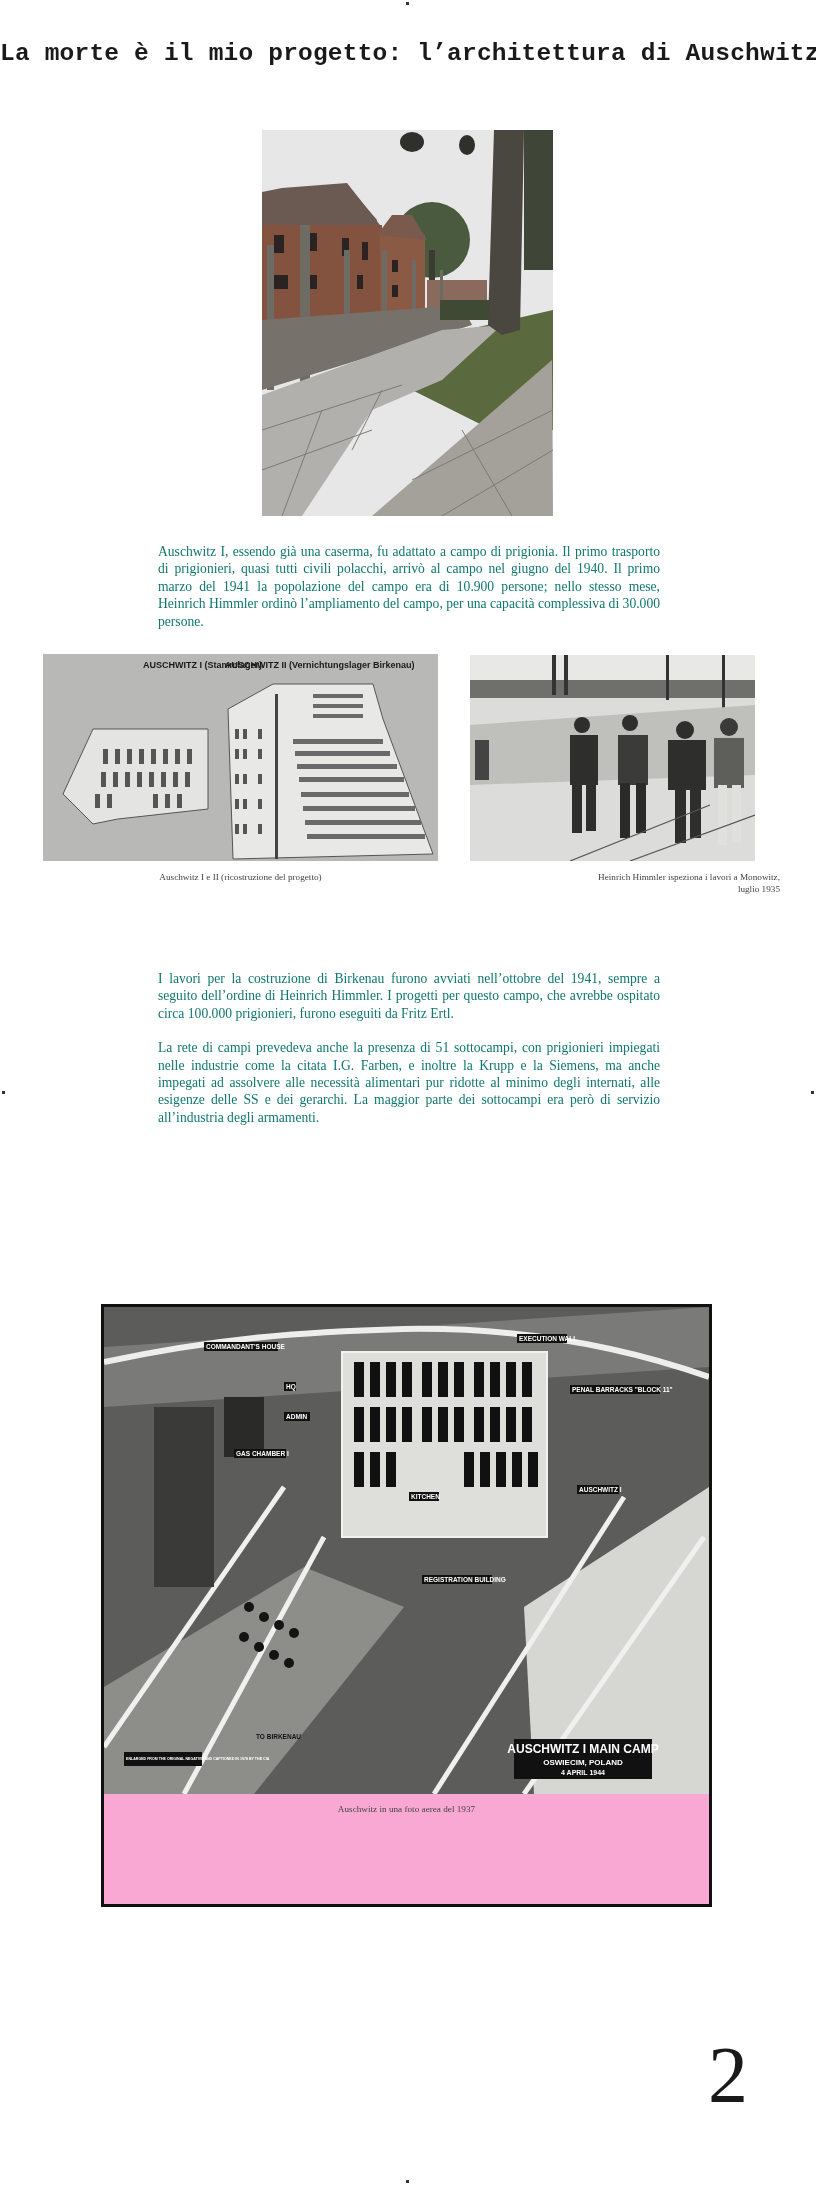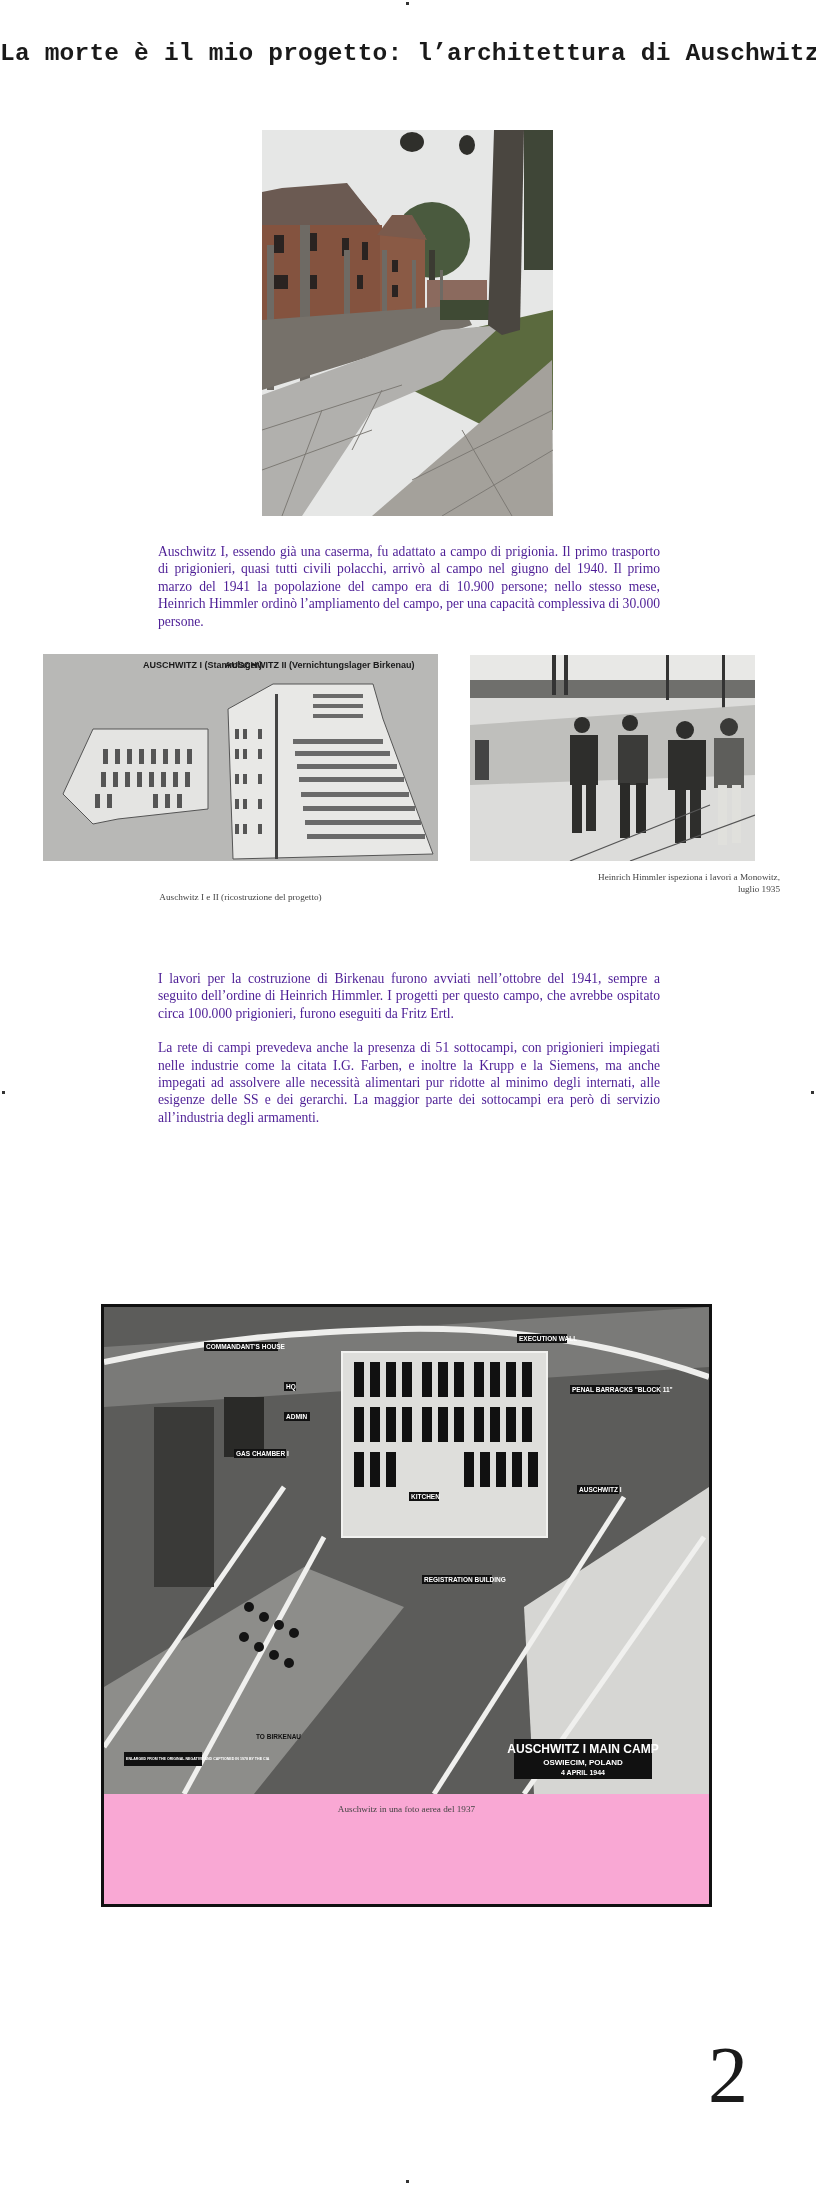--- a/index.html
+++ b/index.html
@@ -1,20 +1,20 @@
 <!DOCTYPE html>
 <html><head>
 <meta charset="utf-8">
 <style>
   html, body { margin: 0; padding: 0; background: #ffffff; }
   body { width: 816px; height: 2185px; position: relative; overflow: hidden; font-family: "Liberation Serif", serif; color: #222; }
   .mark { position: absolute; width: 3px; height: 3px; background: #333; }
   .title { position: absolute; left: 0; width: 816px; top: 40px; text-align: center; font-family: "Liberation Mono", monospace; font-size: 24.5px; color: #1a1a1a; letter-spacing: 0.2px; white-space: nowrap; }
   .photo { position: absolute; overflow: hidden; }
-  .para { position: absolute; left: 158px; width: 502px; font-size: 13.6px; line-height: 17.4px; color: #4c1d95; text-align: justify; }
+  .para { position: absolute; left: 158px; width: 502px; font-size: 13.6px; line-height: 17.4px; color: #0f766e; text-align: justify; }
   .para p { margin: 0; }
   .caption { position: absolute; font-size: 9.2px; color: #444; text-align: center; line-height: 12px; }
   .pagenum { position: absolute; left: 708px; top: 2030px; font-size: 80px; font-family: "Liberation Serif", serif; color: #1a1a1a; }
   svg { display: block; }
   .label-box { font-family: "Liberation Sans", sans-serif; font-weight: bold; }
 </style>
 </head>
 <body>
 
 <div class="mark" style="left:406px;top:2px;"></div>
@@ -148,21 +148,21 @@
         <rect x="260" y="152" width="112" height="5"></rect>
       <rect x="262" y="166" width="116" height="5"></rect>
         <rect x="264" y="180" width="118" height="5"></rect>
       <rect x="270" y="40" width="50" height="4"></rect>
         <rect x="270" y="50" width="50" height="4"></rect>
         <rect x="270" y="60" width="50" height="4"></rect>
     </g>
     <rect x="232" y="40" width="3" height="165" fill="#444"></rect>
   </svg>
 </div>
-<div class="caption" style="left:43px;top:891px;width:395px;">Auschwitz I e II (ricostruzione del progetto)</div>
+<div class="caption" style="left:43px;top:871px;width:395px;">Auschwitz I e II (ricostruzione del progetto)</div>
 
 <div class="photo" style="left:470px;top:655px;width:285px;height:206px;background:#d9d9d7;">
   <svg width="285" height="206" viewBox="0 0 285 206">
     <rect width="285" height="206" fill="#dcdcda"></rect>
     <rect x="0" y="0" width="285" height="30" fill="#e8e8e6"></rect>
     <rect x="0" y="25" width="285" height="18" fill="#6f6f6c"></rect>
     <rect x="82" y="0" width="4" height="40" fill="#333"></rect>
       <rect x="94" y="0" width="4" height="40" fill="#333"></rect>
     <rect x="196" y="0" width="3" height="45" fill="#333"></rect>
       <rect x="252" y="0" width="3" height="60" fill="#333"></rect>

